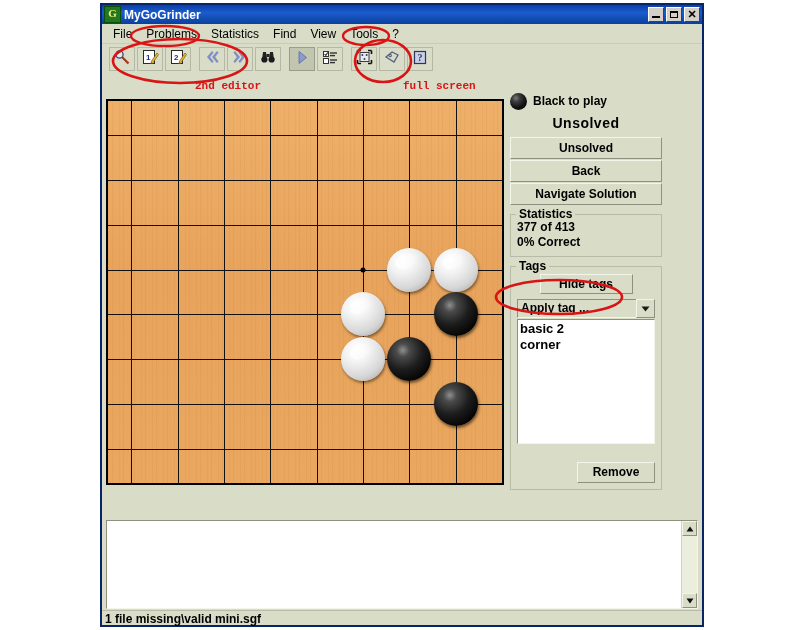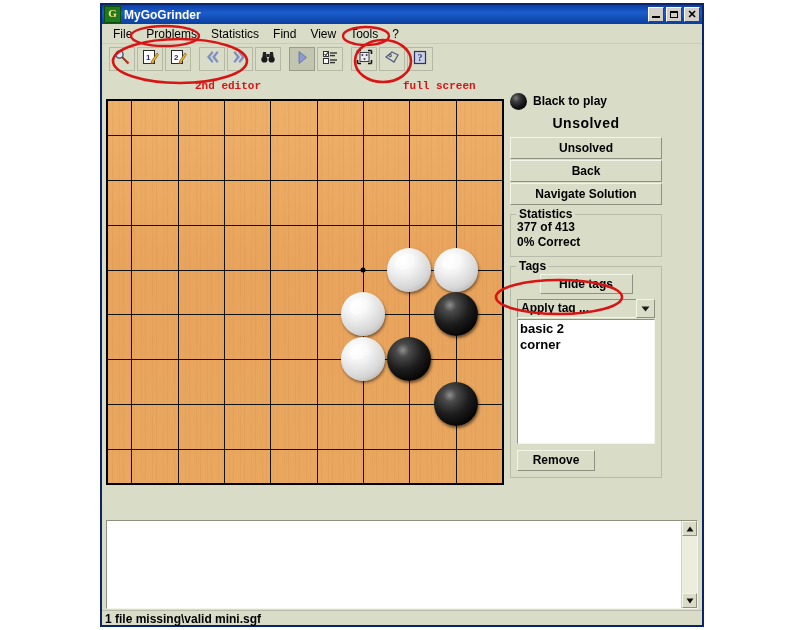--- a/index.html
+++ b/index.html
@@ -335,21 +335,21 @@
     box-sizing: border-box;
     padding: 1px 0 0 2px;
     overflow: hidden;
   }
   .tag-item {
     font-size: 13px;
     font-weight: bold;
     color: #000;
     line-height: 16px;
   }
-  #remove-wrap { display:flex; justify-content:flex-start; margin-top: 6px; }
+  #remove-wrap { display:flex; justify-content:flex-end; margin-top: 18px; }
   #remove-btn {
     width: 78px; height: 21px;
     line-height: 19px;
     text-align: center;
     font-size: 12px;
     font-weight: bold;
     color: #000;
     background: #d9dcc7;
     border-top: 1px solid #f3f5e8;
     border-left: 1px solid #f3f5e8;

